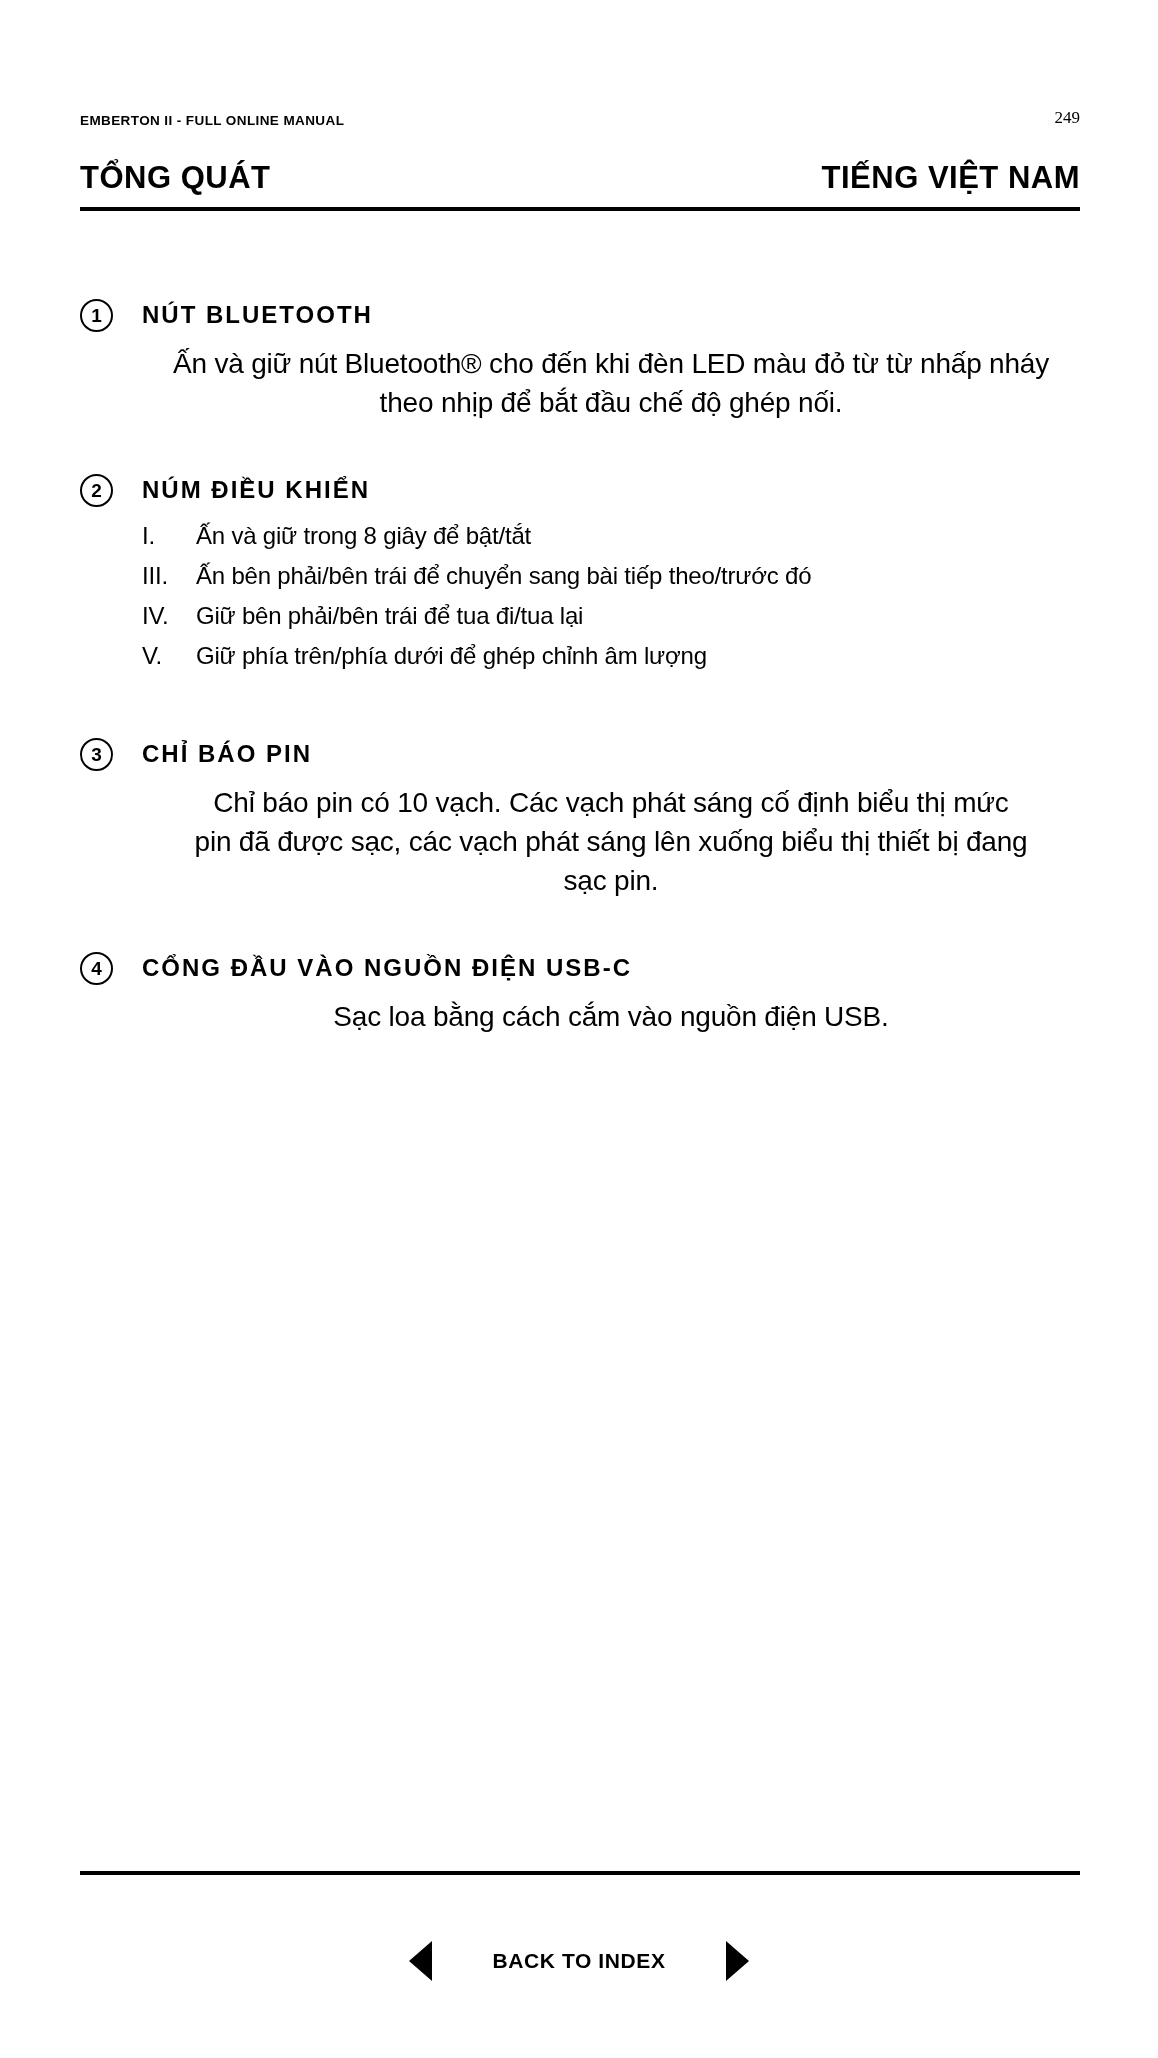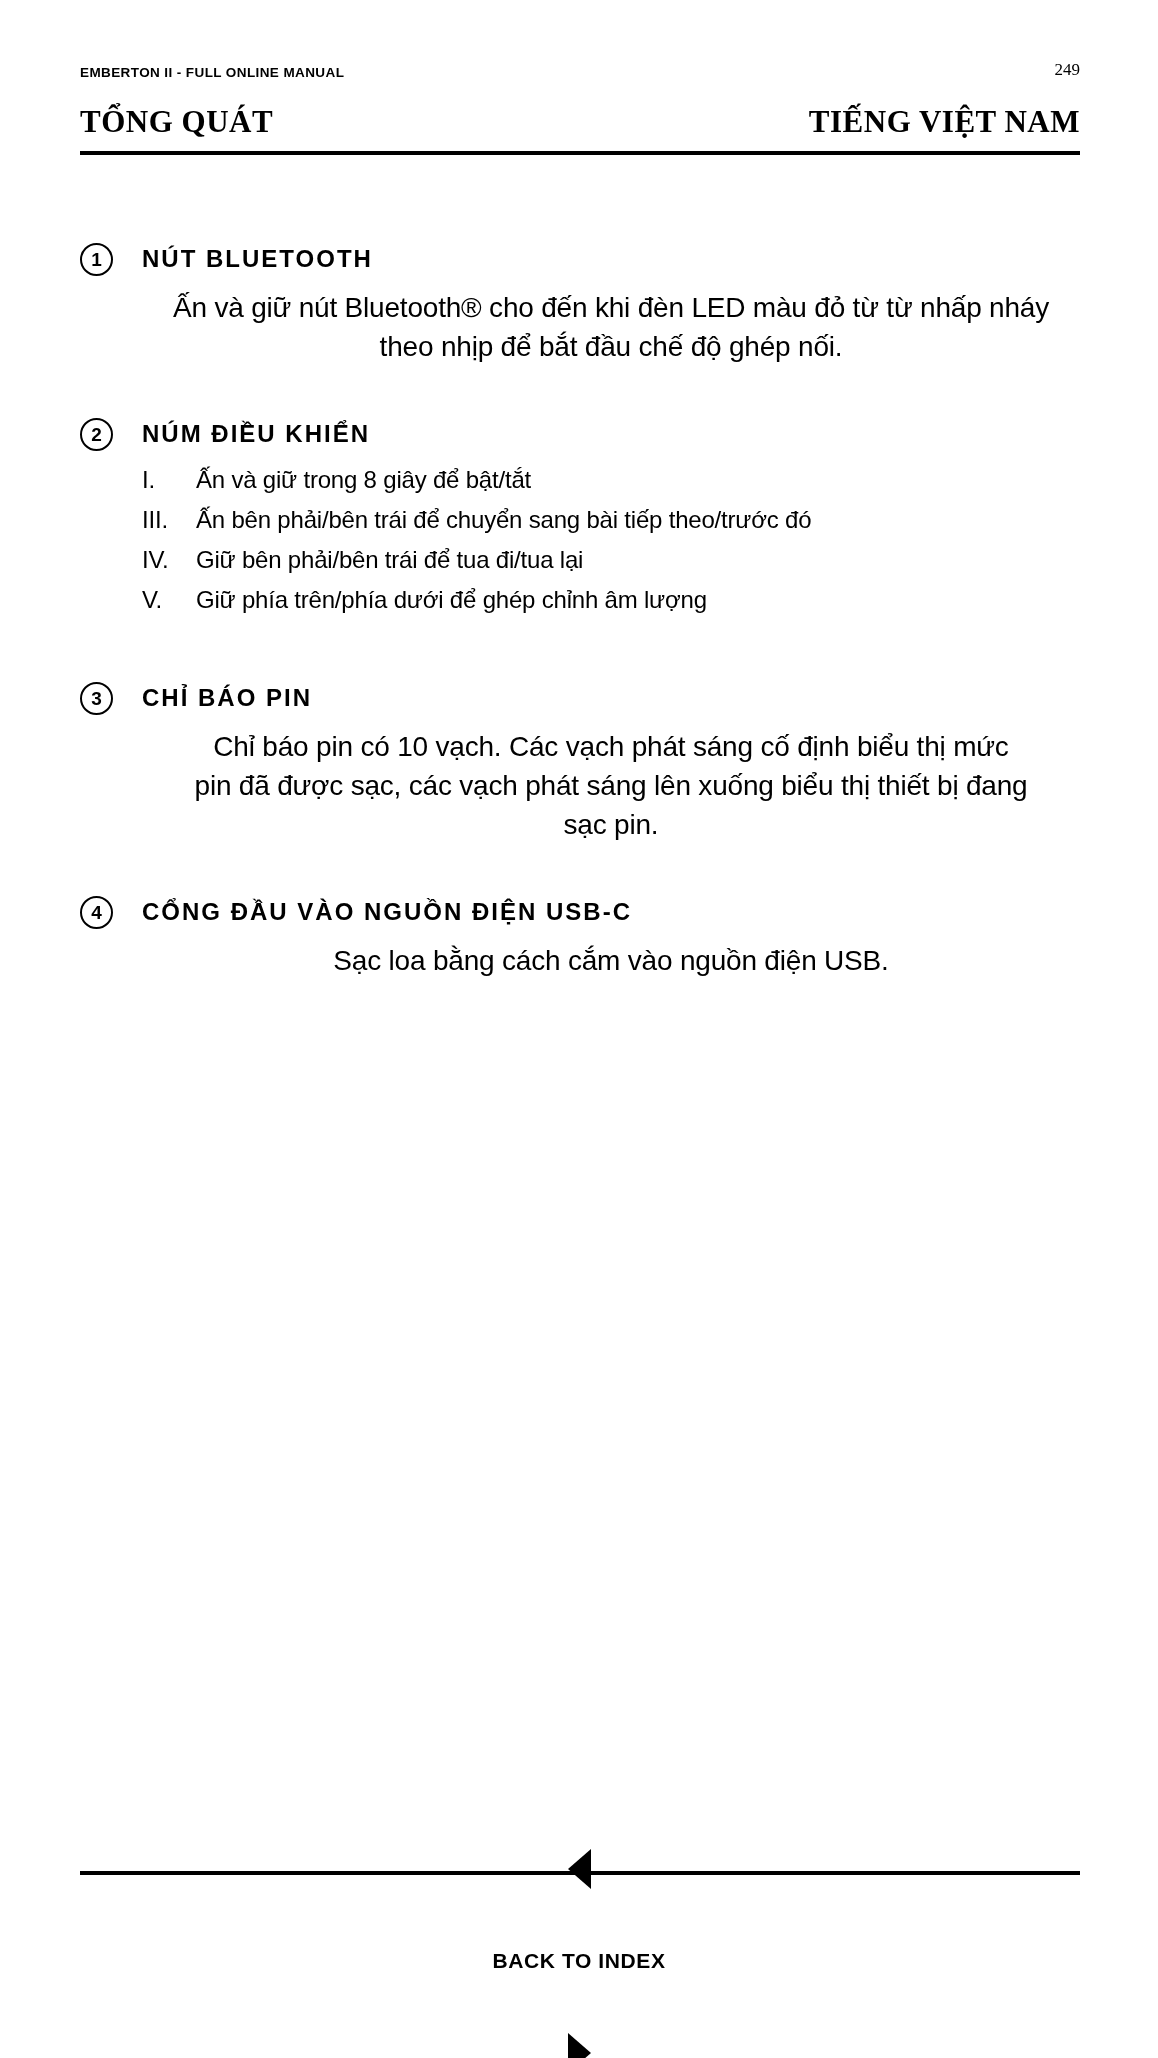--- a/index.html
+++ b/index.html
@@ -7,25 +7,25 @@
     position:relative;
     width:1158px;height:2058px;
     background:#ffffff;
     color:#000;
     font-family:"Liberation Sans","DejaVu Sans",sans-serif;
     overflow:hidden;
   }
   .content{position:absolute;left:80px;right:78px;top:60px;}
   .doc-header{display:flex;justify-content:space-between;align-items:flex-end;}
   .manual-title{font-size:13.5px;font-weight:bold;letter-spacing:0.4px;}
-  .page-number{font-family:"Liberation Serif","DejaVu Serif",serif;font-size:17px;}
+  .page-number{font-family:"Liberation Serif","DejaVu Serif",serif;font-size:17px;margin-top:48px;}
   .title-row{
     display:flex;justify-content:space-between;align-items:center;
-    margin-top:24px;padding-bottom:11px;border-bottom:4px solid #000;
-    font-size:31px;font-weight:bold;letter-spacing:0.5px;line-height:36px;font-family:Liberation Serif, serif;
+    margin-top:32px;padding-bottom:11px;border-bottom:4px solid #000;
+    font-size:31px;font-weight:bold;letter-spacing:0.5px;line-height:36px;
   }
   .section{display:grid;grid-template-columns:62px 1fr;}
   .section.s1{margin-top:86px;}
   .section.s2{margin-top:50px;}
   .section.s3{margin-top:60px;}
   .section.s4{margin-top:50px;}
   .circle{
     width:33px;height:33px;border:2.5px solid #000;border-radius:50%;
     box-sizing:border-box;display:flex;align-items:center;justify-content:center;
     font-weight:bold;font-size:19px;margin-top:2px;
@@ -36,21 +36,21 @@
   }
   .sec-body{
     grid-column:2;font-size:28px;line-height:39px;letter-spacing:-0.2px;
     white-space:pre-line;margin-top:11px;text-align:center;
   }
   .sec-list{grid-column:2;margin-top:8px;font-size:24px;line-height:40px;letter-spacing:-0.2px;}
   .list-row{display:grid;grid-template-columns:54px 1fr;}
   .footer-rule{position:absolute;left:80px;right:78px;top:1871px;border-top:4px solid #000;}
   .footer-nav{
     position:absolute;left:0;right:0;top:1938px;height:46px;
-    display:flex;justify-content:center;align-items:center;gap:60px;flex-direction:column;
+    display:flex;justify-content:center;align-items:center;gap:60px;
   }
   .nav-btn{background:none;border:none;padding:0;cursor:pointer;display:flex;align-items:center;}
   .tri-left{width:0;height:0;border-top:20px solid transparent;border-bottom:20px solid transparent;border-right:23px solid #000;}
   .tri-right{width:0;height:0;border-top:20px solid transparent;border-bottom:20px solid transparent;border-left:23px solid #000;}
   .back-label{font-size:21px;font-weight:bold;letter-spacing:0.6px;cursor:pointer;}
 </style>
 </head>
 <body>
 
 <div class="page">

